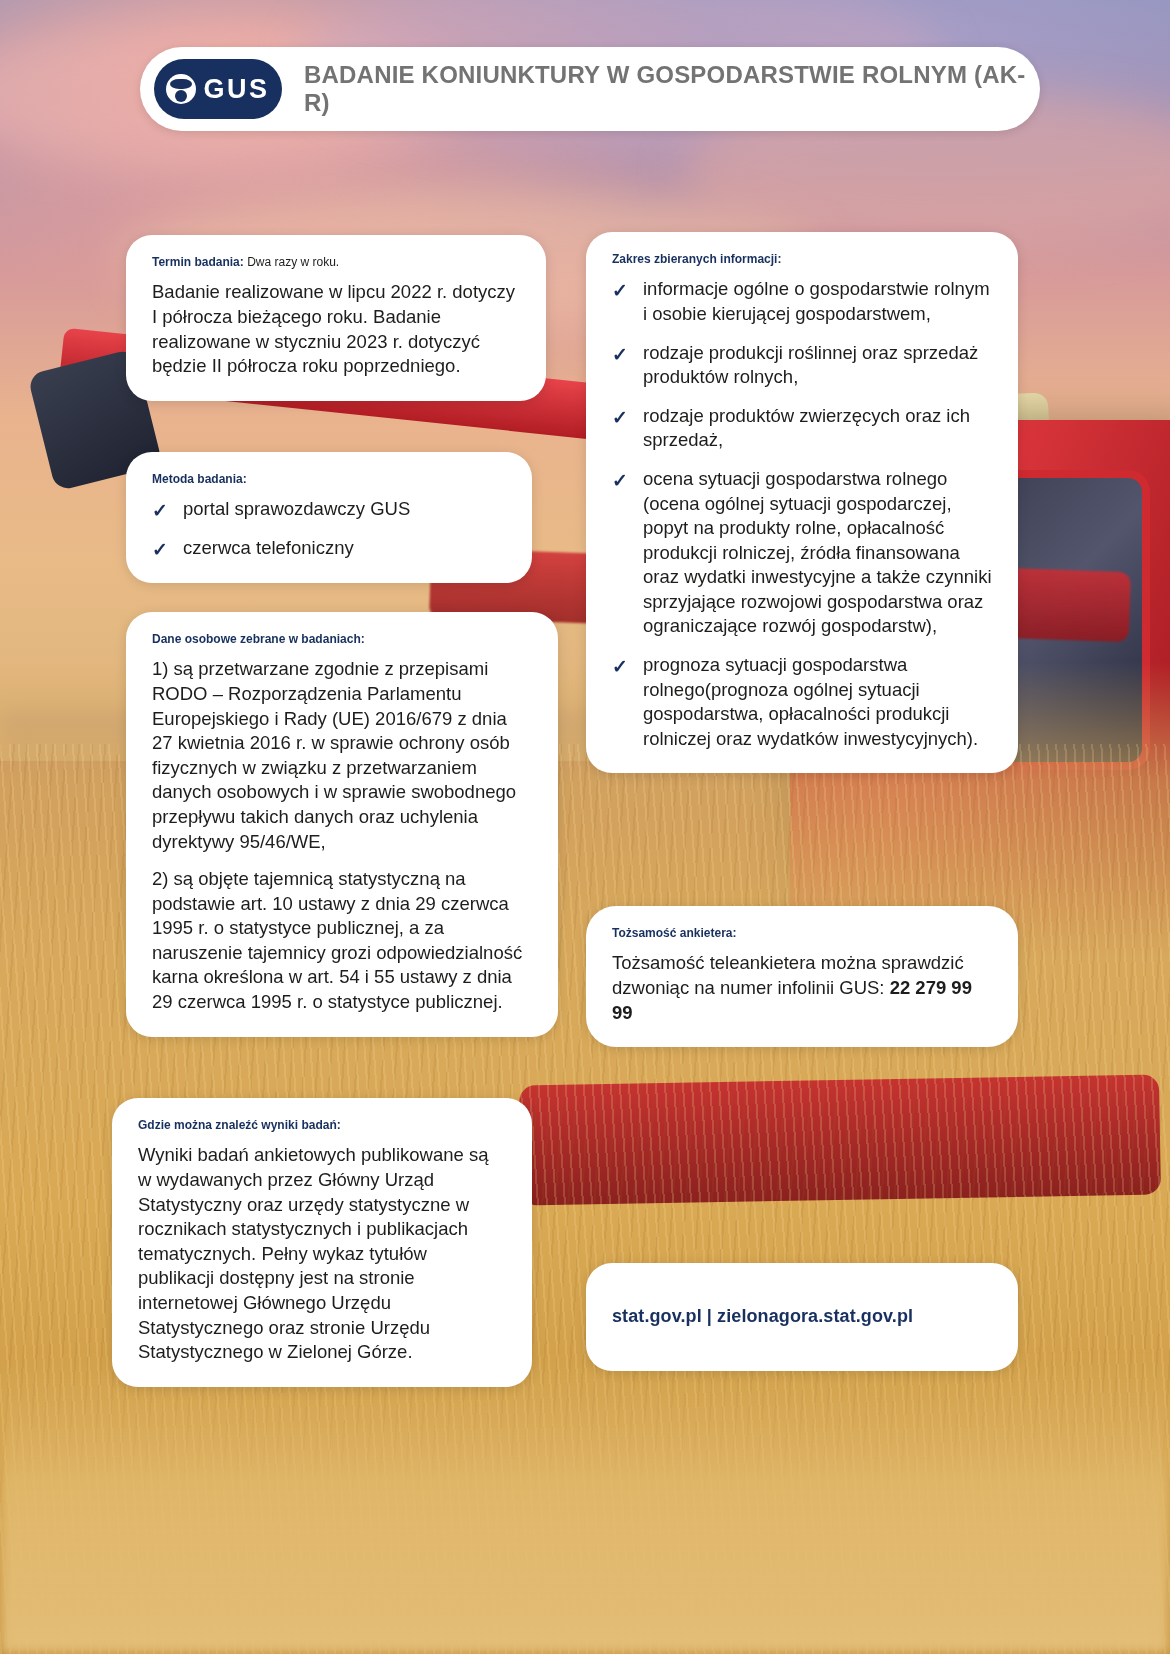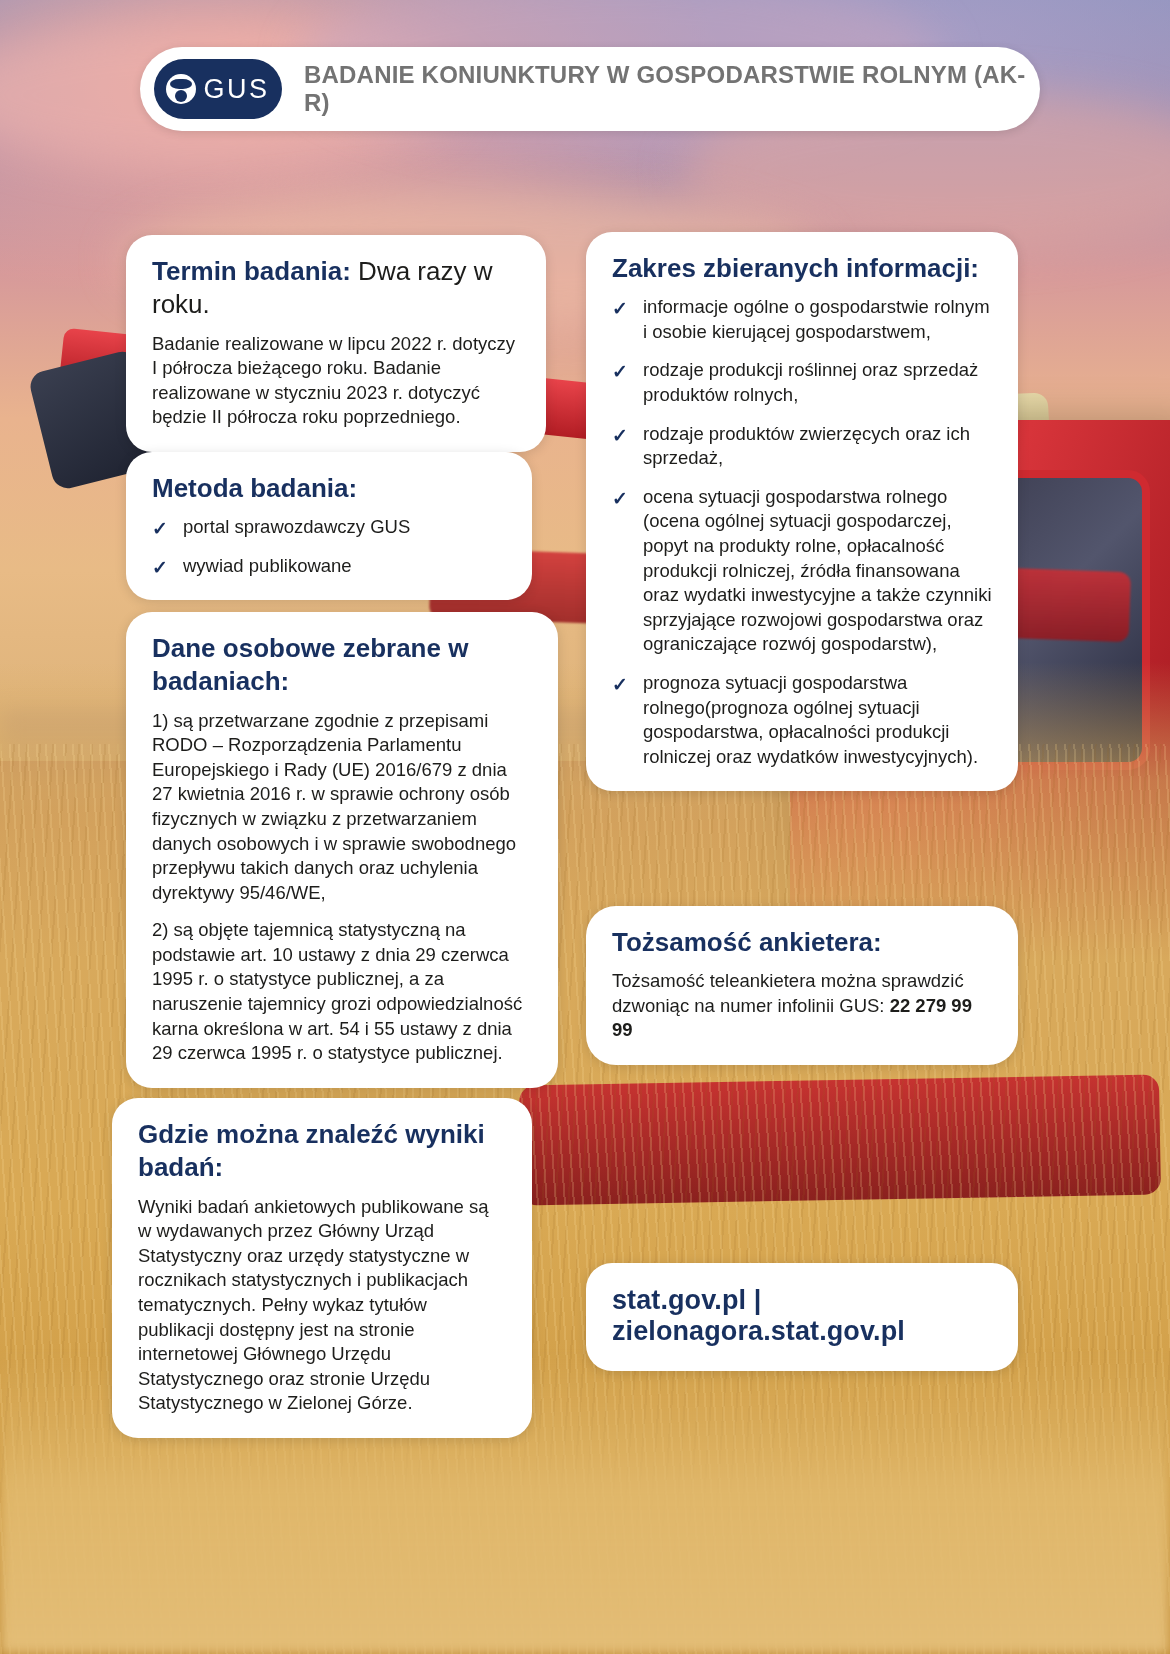--- a/index.html
+++ b/index.html
@@ -160,41 +160,41 @@
   .logo-mark::after {
     content: "";
     position: absolute;
     left: 9px; top: 16px; width: 12px; height: 12px;
     background: #18305f;
     border-radius: 50%;
   }
   .logo-text {
     color: #fff;
     font-size: 27px;
-    font-weight: normal;
+    font-weight: bold;
     letter-spacing: 2.5px;
   }
   .header-title {
     color: #737373;
     font-size: 24px;
     font-weight: bold;
     letter-spacing: .2px;
     margin-left: 22px;
   }
 
   .card {
     position: absolute;
     background: #ffffff;
     border-radius: 26px;
     padding: 20px 26px 22px 26px;
     box-shadow: 0 2px 12px rgba(0,0,0,.13);
   }
   .card h2 {
     color: #18305f;
-    font-size: 26px;
+    font-size: 12px;
     font-weight: bold;
     margin-bottom: 10px;
     line-height: 1.28;
   }
   .card h2 .normal {
     font-weight: normal;
     color: #1d1d1b;
   }
   .card p {
     color: #1d1d1b;
@@ -228,21 +228,21 @@
   #card-rodo     { left: 126px; top: 612px;  width: 432px; }
   #card-wyniki   { left: 112px; top: 1098px; width: 420px; }
   #card-zakres   { left: 586px; top: 232px;  width: 432px; }
   #card-tozsamosc{ left: 586px; top: 906px;  width: 432px; border-radius: 30px; }
   #card-links    { left: 586px; top: 1263px; width: 432px; height: 108px; display: flex; align-items: center; }
 
   .metoda-list li { margin-bottom: 5px; padding-left: 34px; }
 
   .links-text {
     color: #18305f;
-    font-size: 27px;
+    font-size: 18px;
     font-weight: bold;
     letter-spacing: .1px;
   }
   .phone { font-weight: bold; color: #1d1d1b; }
 </style>
 </head>
 <body>
 
 <div class="bg">
   <div class="bg-sky"></div>
@@ -277,21 +277,21 @@
     <h2>
       <span>Termin badania:</span><span class="normal"> Dwa razy w roku.</span>
     </h2>
     <p>Badanie realizowane w lipcu 2022 r. dotyczy I półrocza bieżącego roku. Badanie realizowane w styczniu 2023 r. dotyczyć będzie II półrocza roku poprzedniego.</p>
   </div>
 
   <div class="card" id="card-metoda">
     <h2>Metoda badania:</h2>
     <ul class="ticks metoda-list">
       <li><span class="tick">✓</span><span>portal sprawozdawczy GUS</span></li>
-      <li><span class="tick">✓</span><span>wywiad publikowane</span></li>
+      <li><span class="tick">✓</span><span>czerwca telefoniczny</span></li>
     </ul>
   </div>
 
   <div class="card" id="card-rodo">
     <h2>Dane osobowe zebrane w badaniach:</h2>
     <p>1) są przetwarzane zgodnie z przepisami RODO – Rozporządzenia Parlamentu Europejskiego i Rady (UE) 2016/679 z dnia 27 kwietnia 2016 r. w sprawie ochrony osób fizycznych w związku z przetwarzaniem danych osobowych i w sprawie swobodnego przepływu takich danych oraz uchylenia dyrektywy 95/46/WE,</p>
     <p>2) są objęte tajemnicą statystyczną na podstawie art. 10 ustawy z dnia 29 czerwca 1995 r. o statystyce publicznej, a za naruszenie tajemnicy grozi odpowiedzialność karna określona w art. 54 i 55 ustawy z dnia 29 czerwca 1995 r. o statystyce publicznej.</p>
   </div>
 
   <div class="card" id="card-wyniki">

